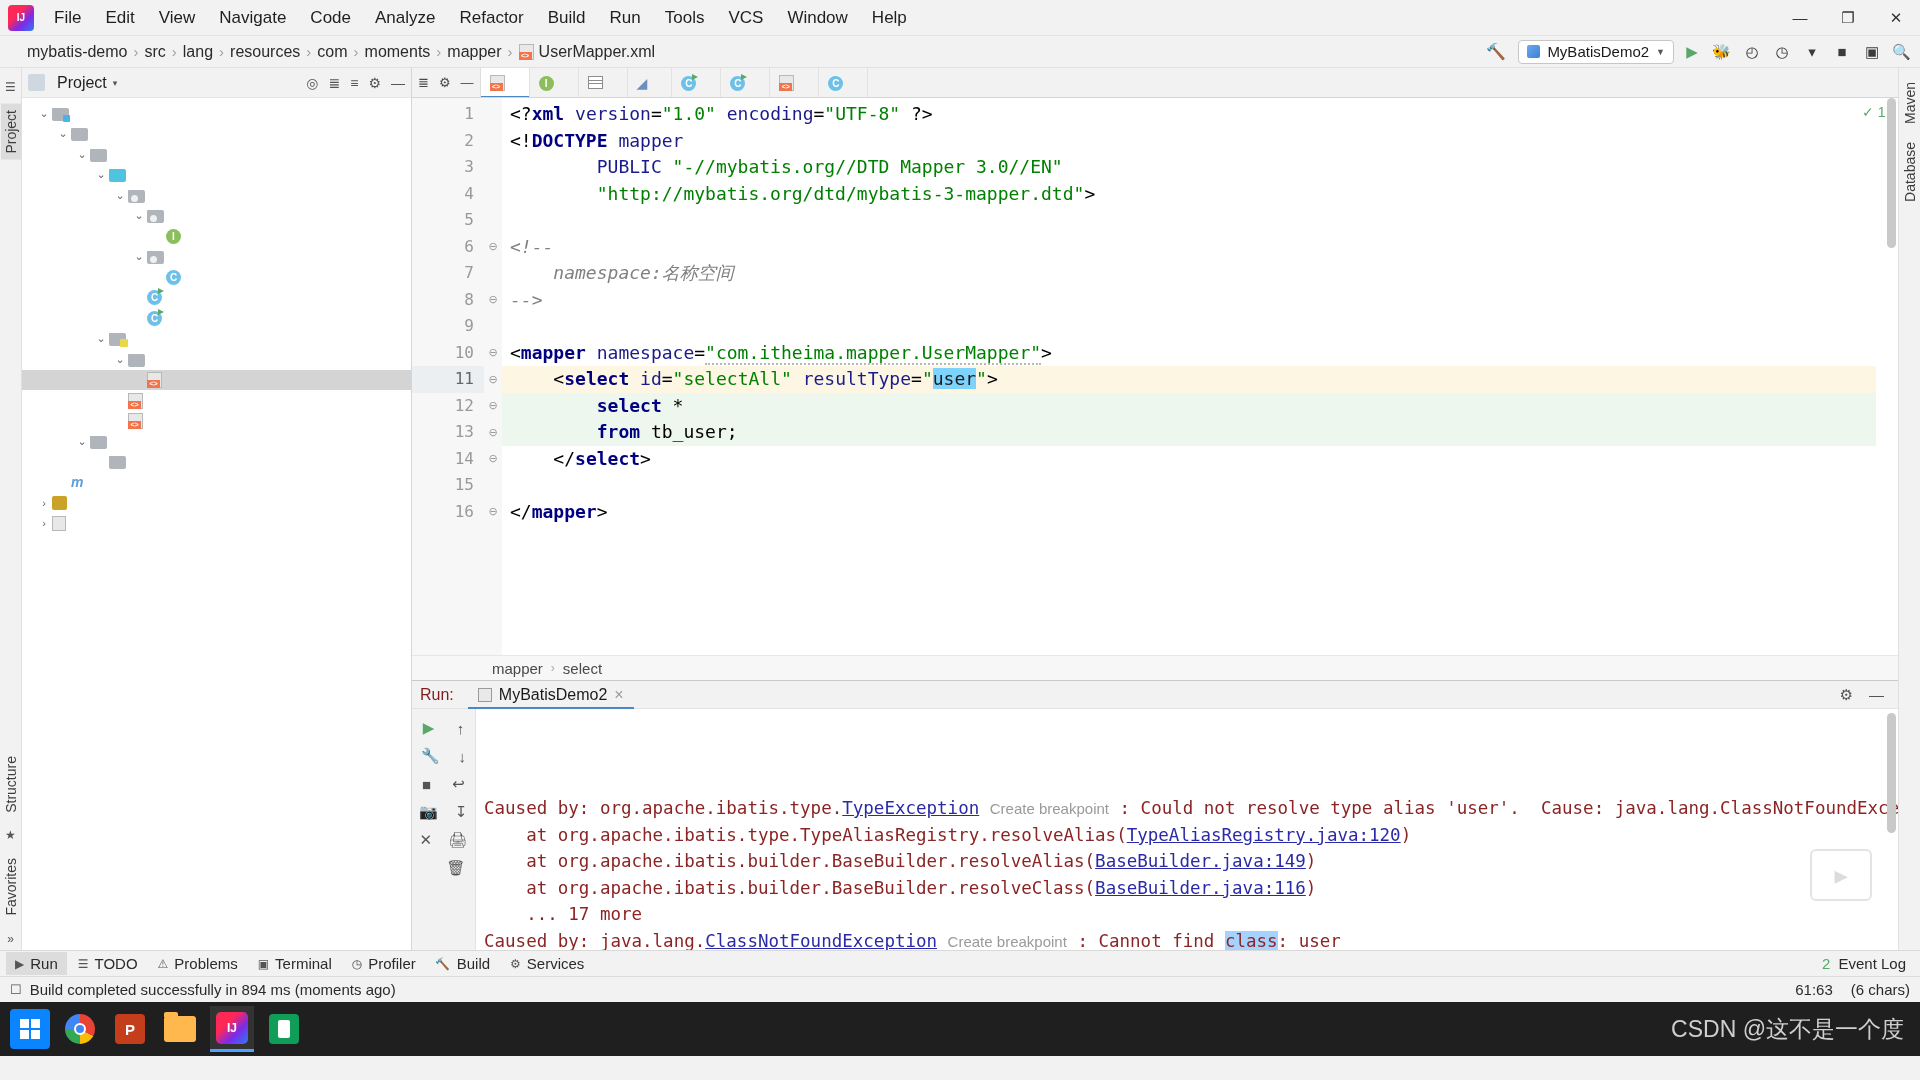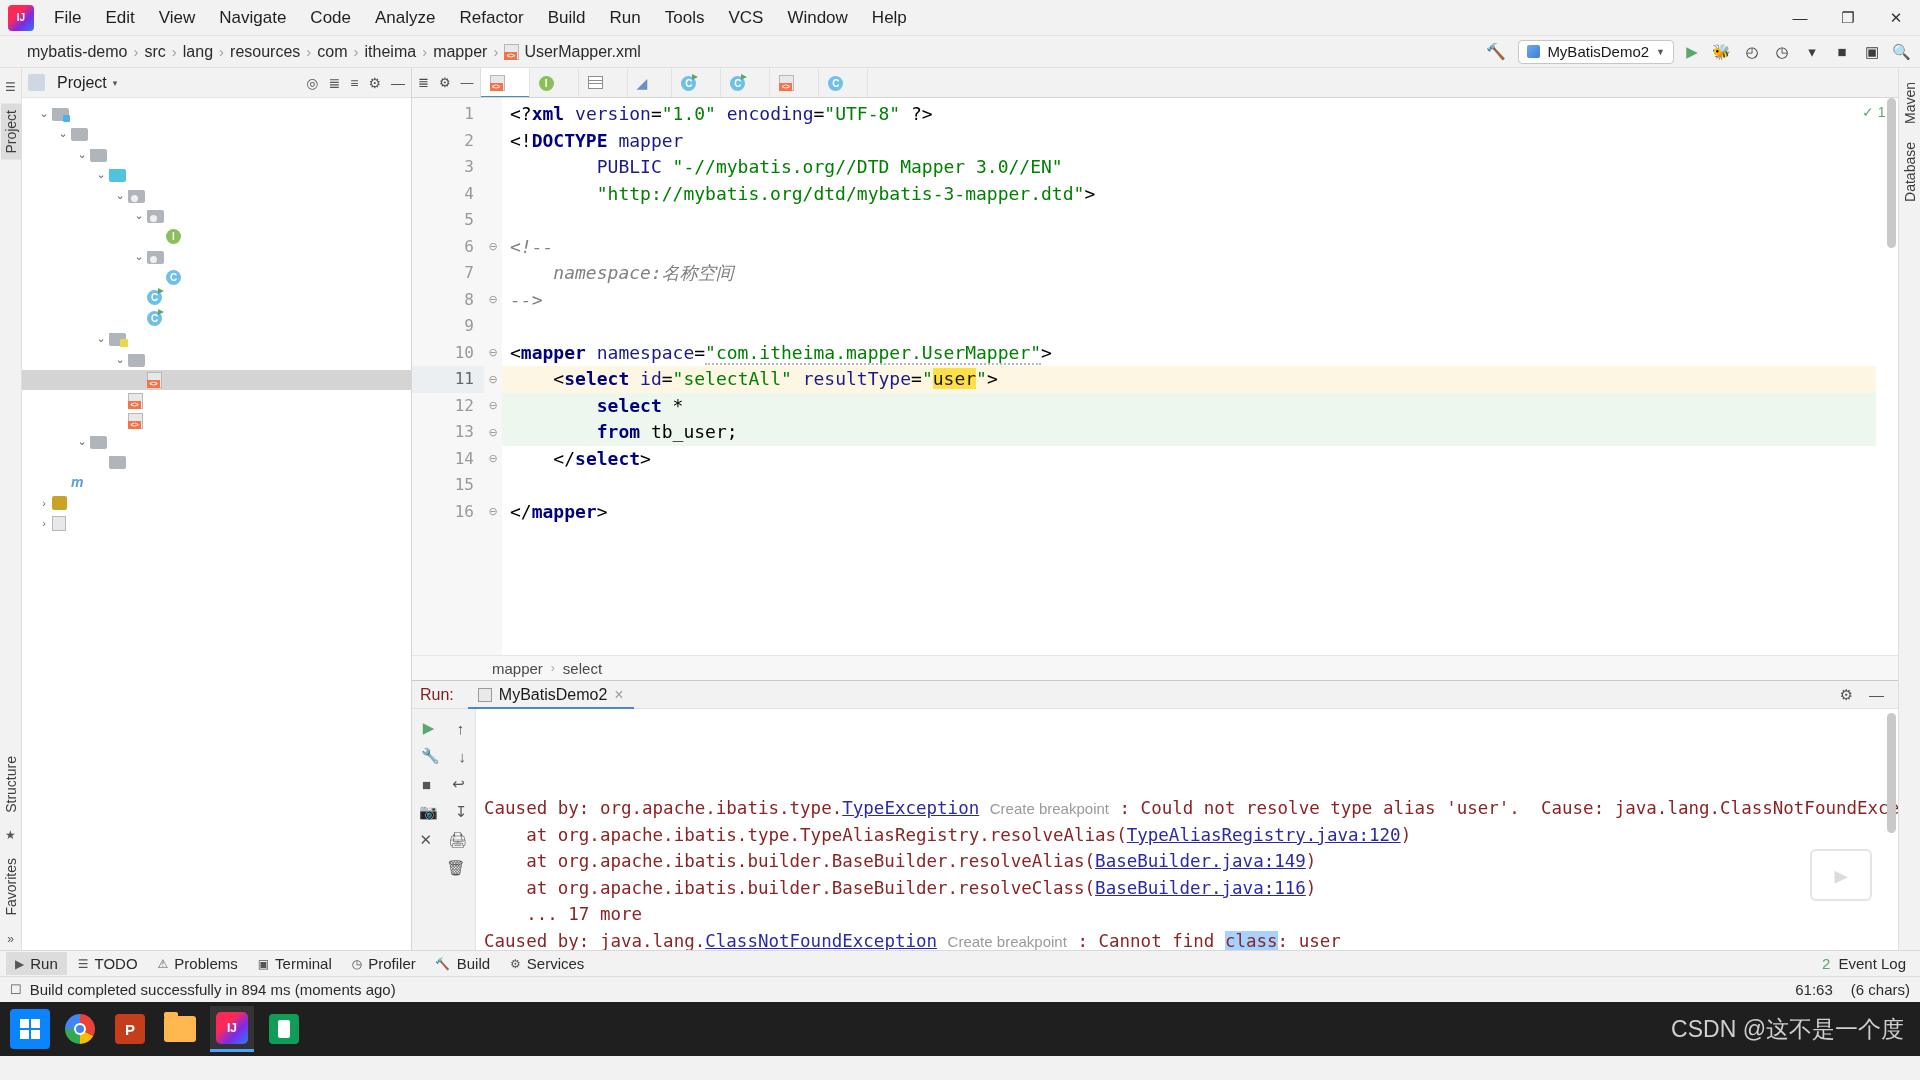--- a/index.html
+++ b/index.html
@@ -110,21 +110,21 @@
   .code { flex:1 1 auto; padding-top:3px; font-family:"DejaVu Sans Mono", monospace; font-size:18px;
      white-space:pre; overflow:hidden; position:relative; background:#fff; }
   .cline { height:26.5px; line-height:26.5px; padding-left:8px; }
   .cline.hl-caret { background:#fdf6e3; }
   .cline.hl-green { background:#edf7ed; }
   .k-tag { color:#000080; font-weight:bold; }
   .k-attr { color:#1a1a8c; }
   .k-str { color:#008000; }
   .k-punct { color:#000; }
   .k-com { color:#808080; font-style:italic; }
-  .sel { background:#fde047; }
+  .sel { background:#7dd3fc; }
   .squiggle { border-bottom:2px dotted #b8b8b8; }
   .rightgutter { width:22px; flex:0 0 22px; background:#fff; position:relative; }
   .inspect-ok { position:absolute; top:6px; right:4px; font-size:14px; color:#59a869; display:flex; align-items:center; gap:4px; }
   .scrollthumb { position:absolute; right:2px; top:0px; width:9px; height:150px; background:#c9c9c9; border-radius:5px; }
 
   .bcbar { height:25px; background:#f7f7f7; border-top:1px solid #e6e6e6; display:flex; align-items:center;
      padding-left:80px; font-size:15px; color:#4a4a4a; gap:8px; flex:0 0 25px; }
   .bcbar .sp { color:#aaa; font-size:12px; }
 
   
@@ -220,21 +220,21 @@
       <div class="crumb bold">mybatis-demo</div>
       <span class="crumb-sep">›</span>
       <div class="crumb">src</div>
       <span class="crumb-sep">›</span>
       <div class="crumb">lang</div>
       <span class="crumb-sep">›</span>
       <div class="crumb">resources</div>
       <span class="crumb-sep">›</span>
       <div class="crumb">com</div>
       <span class="crumb-sep">›</span>
-      <div class="crumb">itheima</div>
+      <div class="crumb">moments</div>
       <span class="crumb-sep">›</span>
       <div class="crumb">mapper</div>
       <span class="crumb-sep">›</span>
       <div class="crumb">
         <span class="xmlico"></span>
         <span>UserMapper.xml</span>
       </div>
     </div>
     <div class="nav-right">
       <div class="hammer">🔨</div>

